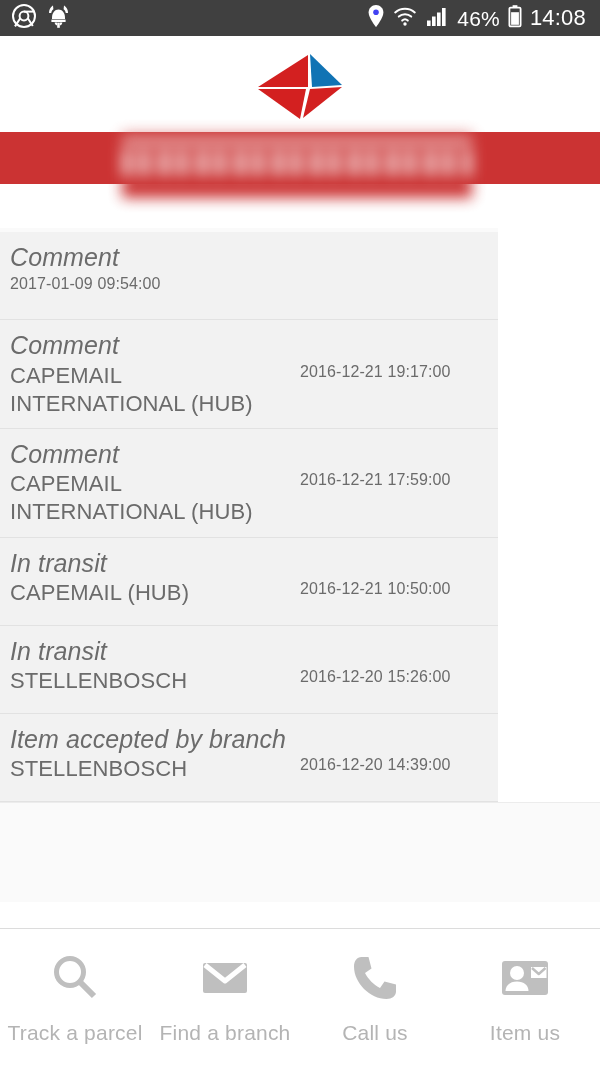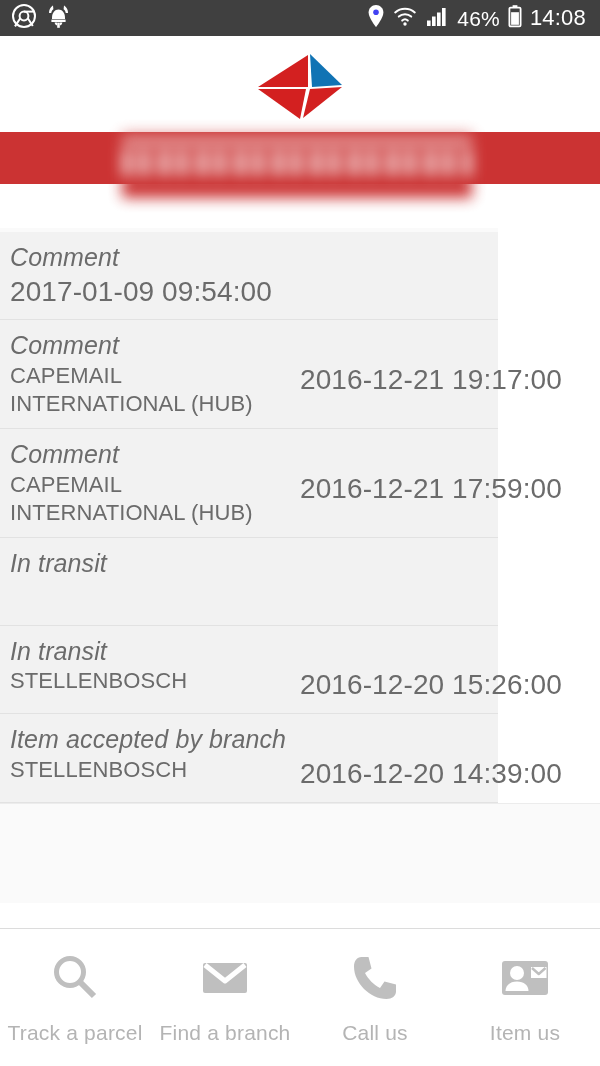--- a/index.html
+++ b/index.html
@@ -106,21 +106,21 @@
   .row-place{
     width:290px;
     flex:0 0 290px;
     font-size:22px;
     color:#6b6b6b;
     line-height:1.28;
     letter-spacing:.1px;
   }
   .row-date{
     flex:1;
-    font-size:28px;
+    font-size:16px;
     color:#6b6b6b;
     line-height:1.28;
     letter-spacing:.1px;
     white-space:nowrap;
   }
 
   .list-tail{
     width:600px;
     height:100px;
     background:#fafafa;
@@ -257,20 +257,24 @@
   <div class="row">
     <div class="row-title">Comment</div>
     <div class="row-body">
       <div class="row-place">CAPEMAIL INTERNATIONAL (HUB)</div>
       <div class="row-date">2016-12-21 17:59:00</div>
     </div>
   </div>
 
   <div class="row">
     <div class="row-title">In transit</div>
+    <div class="row-body">
+      <div class="row-place">CAPEMAIL (HUB)</div>
+      <div class="row-date">2016-12-21 10:50:00</div>
+    </div>
   </div>
 
   <div class="row">
     <div class="row-title">In transit</div>
     <div class="row-body">
       <div class="row-place">STELLENBOSCH</div>
       <div class="row-date">2016-12-20 15:26:00</div>
     </div>
   </div>
 

